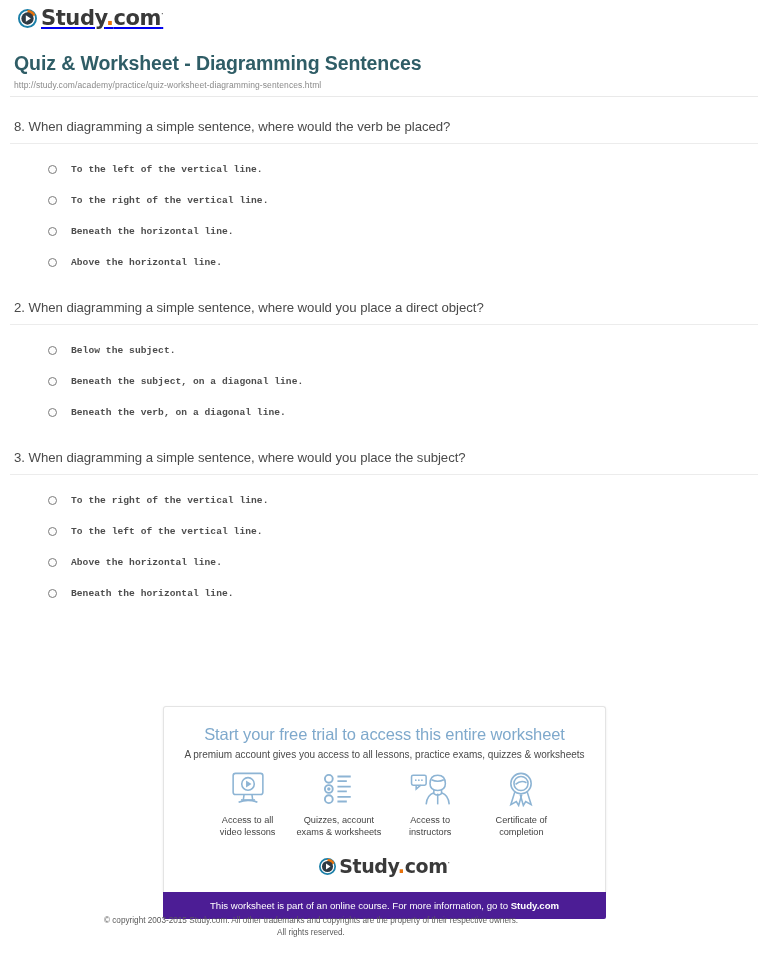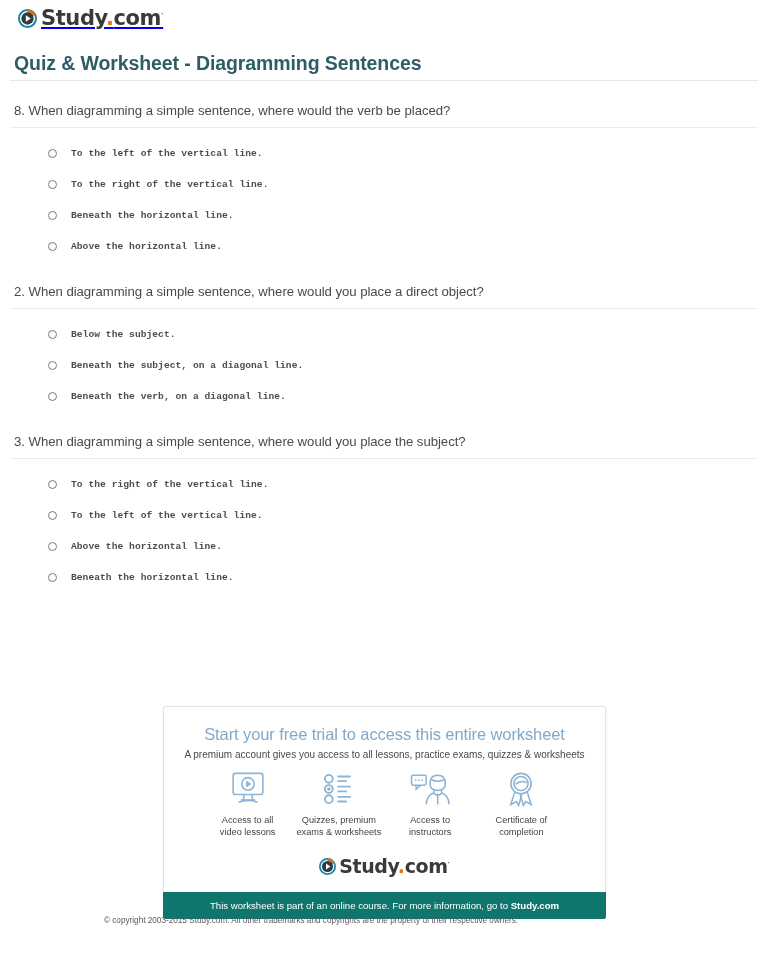--- a/index.html
+++ b/index.html
@@ -158,21 +158,21 @@
     display: flex;
     align-items: center;
     justify-content: center;
     gap: 3px;
     padding: 8px 0 6px 0;
   }
   .promo-logo .logo-text { font-size: 19px; }
   .promo-logo .logo-mark { width: 17px; height: 17px; }
 
   .promo-banner {
-    background: #0f766e;
+    background: #4c1d95;
     color: #ffffff;
     font-size: 9.6px;
     text-align: center;
     padding: 8px 0;
     border-radius: 0 0 2px 2px;
   }
   .promo-banner b { font-weight: bold; }
 
   
   .footer {
@@ -200,20 +200,21 @@
           <circle cx="20" cy="20" r="13" fill="#2f3b45"></circle>
           <path d="M16.5 13 L27 20 L16.5 27 Z" fill="#ffffff"></path>
         </svg>
       </span>
       <span class="logo-text"><span>Study</span><span class="logo-dot">.</span><span>com</span><span class="logo-tm">·</span></span>
     </a>
   </div>
 
   <div class="title-block">
     <h1 class="doc-title">Quiz &amp; Worksheet - Diagramming Sentences</h1>
+    <p class="doc-url">http://study.com/academy/practice/quiz-worksheet-diagramming-sentences.html</p>
   </div>
   <div class="rule"></div>
 
   <div class="question-block">
     <div class="q-text">8. When diagramming a simple sentence, where would the verb be placed?</div>
     <div class="q-sep"></div>
     <div class="answers">
       <label class="answer-row">
         <span class="radio"></span>
         <span class="answer-label">To the left of the vertical line.</span>
@@ -307,21 +308,21 @@
             <circle cx="11" cy="10" r="5"></circle>
             <circle cx="11" cy="23" r="5"></circle>
             <circle cx="11" cy="36" r="5"></circle>
             <circle cx="11" cy="23" r="2.2" fill="#8db4d4" stroke="none"></circle>
             <path d="M22 7 h17 M22 13 h12"></path>
             <path d="M22 20 h17 M22 26 h12"></path>
             <path d="M22 33 h17 M22 39 h12"></path>
           </svg>
         </div>
         <div class="feature-label">
-          <span>Quizzes, premium</span><br>
+          <span>Quizzes, account</span><br>
           <span>exams &amp; worksheets</span>
         </div>
       </div>
 
       <div class="feature">
         <div class="feature-icon">
           <svg width="40" height="36" viewBox="0 0 52 46" fill="none" stroke="#8db4d4" stroke-width="2">
             <rect x="2" y="5" width="19" height="13" rx="2"></rect>
             <path d="M8 18 L8 23 L14 18"></path>
             <circle cx="7.5" cy="11.5" r="1.1" fill="#8db4d4" stroke="none"></circle>
@@ -371,13 +372,14 @@
     </div>
   </div>
 
   <div class="promo-banner">
     <span>This worksheet is part of an online course. For more information, go to </span><b>Study.com</b>
   </div>
 </div>
 
 <div class="footer">
   <div>© copyright 2003-2015 Study.com. All other trademarks and copyrights are the property of their respective owners.</div>
+  <div>All rights reserved.</div>
 </div>
 
 </body></html>

